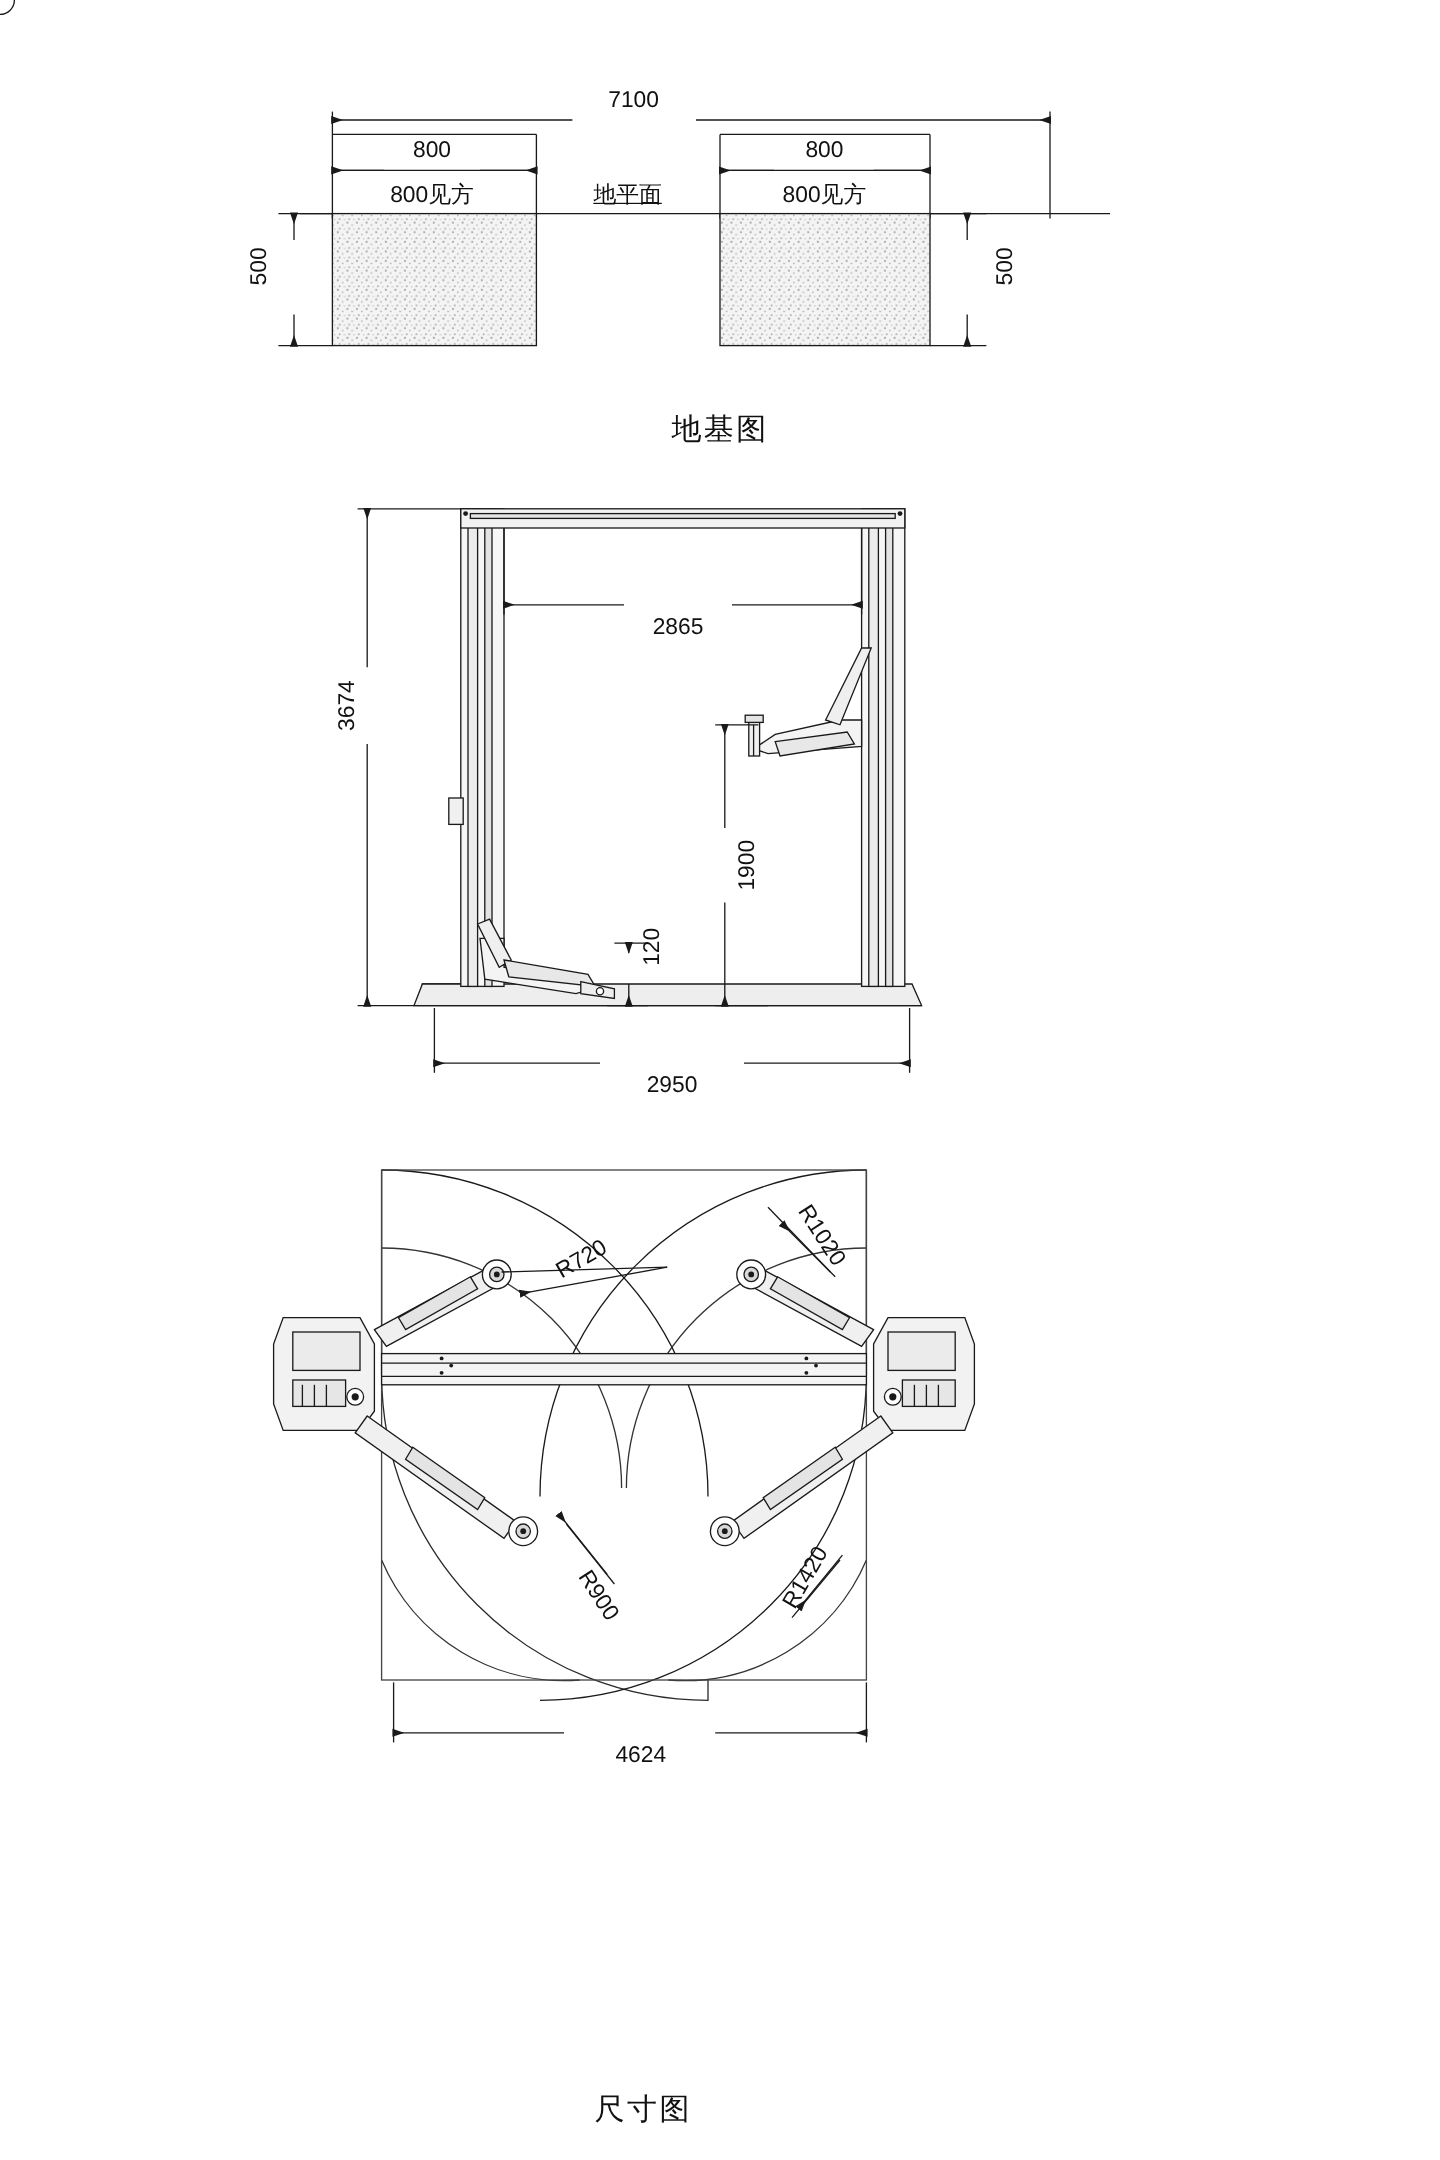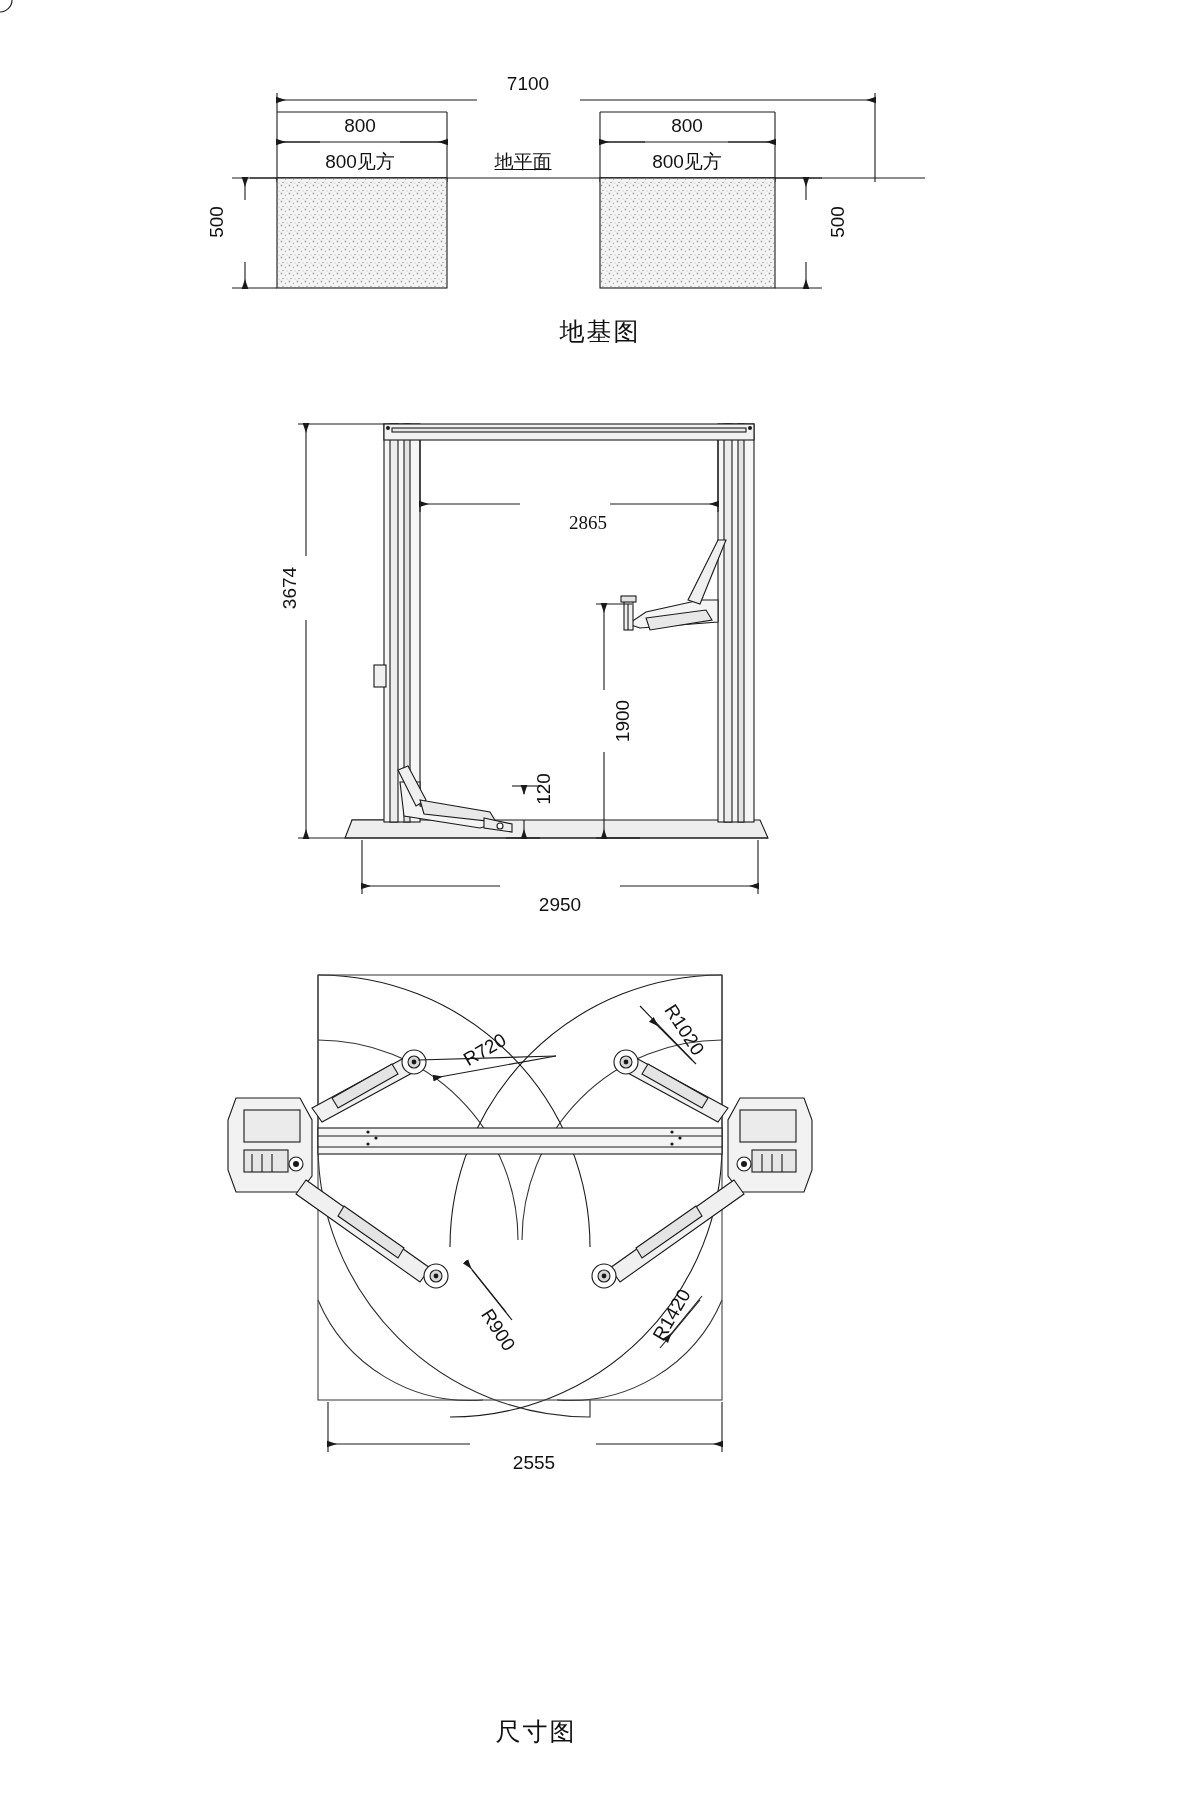--- a/index.html
+++ b/index.html
@@ -26,20 +26,21 @@
     left: 0; top: 0;
     width: 1200px;
     height: 1800px;
   }
   .cap {
     position: absolute;
     text-align: center;
     font-size: 25px;
     letter-spacing: 2px;
     color: #111;
+    margin-top: 26px;
   }
   #caption-foundation { left: 0; width: 1200px; top: 315px; }
   #caption-dimension { left: 0; width: 1072px; top: 1715px; }
   .lbl {
     position: absolute;
     font-size: 19px;
     color: #111;
     white-space: nowrap;
   }
   .lbl.c { transform: translateX(-50%); }
@@ -260,26 +261,26 @@
   <div class="lbl c" style="left:687px; top:115px;">800</div>
   <div class="lbl c" style="left:360px; top:149px;">800见方</div>
   <div class="lbl c" style="left:687px; top:149px;">800见方</div>
   <div class="lbl c" style="left:523px; top:149px;text-decoration:underline;">地平面</div>
   <div class="vert" style="left:217px; top:222px; transform:translate(-50%,-50%) rotate(-90deg);">500</div>
   <div class="vert" style="left:838px; top:222px; transform:translate(-50%,-50%) rotate(-90deg);">500</div>
 
   <div class="cap" id="caption-foundation">地基图</div>
 
   <div class="vert" style="left:290px; top:588px; transform:translate(-50%,-50%) rotate(-90deg);">3674</div>
-  <div class="lbl c" style="left:588px; top:512px;font-family:Liberation Serif, serif;">2865</div>
+  <div class="lbl c" style="left:565px; top:512px;">2865</div>
   <div class="vert" style="left:623px; top:721px; transform:translate(-50%,-50%) rotate(-90deg);">1900</div>
   <div class="vert" style="left:544px; top:789px; transform:translate(-50%,-50%) rotate(-90deg);">120</div>
   <div class="lbl c" style="left:560px; top:894px;">2950</div>
 
   <div class="vert" style="left:485px; top:1050px; transform:translate(-50%,-50%) rotate(-30deg);">R720</div>
   <div class="vert" style="left:684px; top:1030px; transform:translate(-50%,-50%) rotate(57deg);">R1020</div>
   <div class="vert" style="left:498px; top:1330px; transform:translate(-50%,-50%) rotate(57deg);">R900</div>
   <div class="vert" style="left:672px; top:1315px; transform:translate(-50%,-50%) rotate(-60deg);">R1420</div>
-  <div class="lbl c" style="left:534px; top:1452px;">2555</div>
+  <div class="lbl c" style="left:534px; top:1452px;">4624</div>
 
   <div class="cap" id="caption-dimension">尺寸图</div>
 
 </div>
 
 </body></html>

